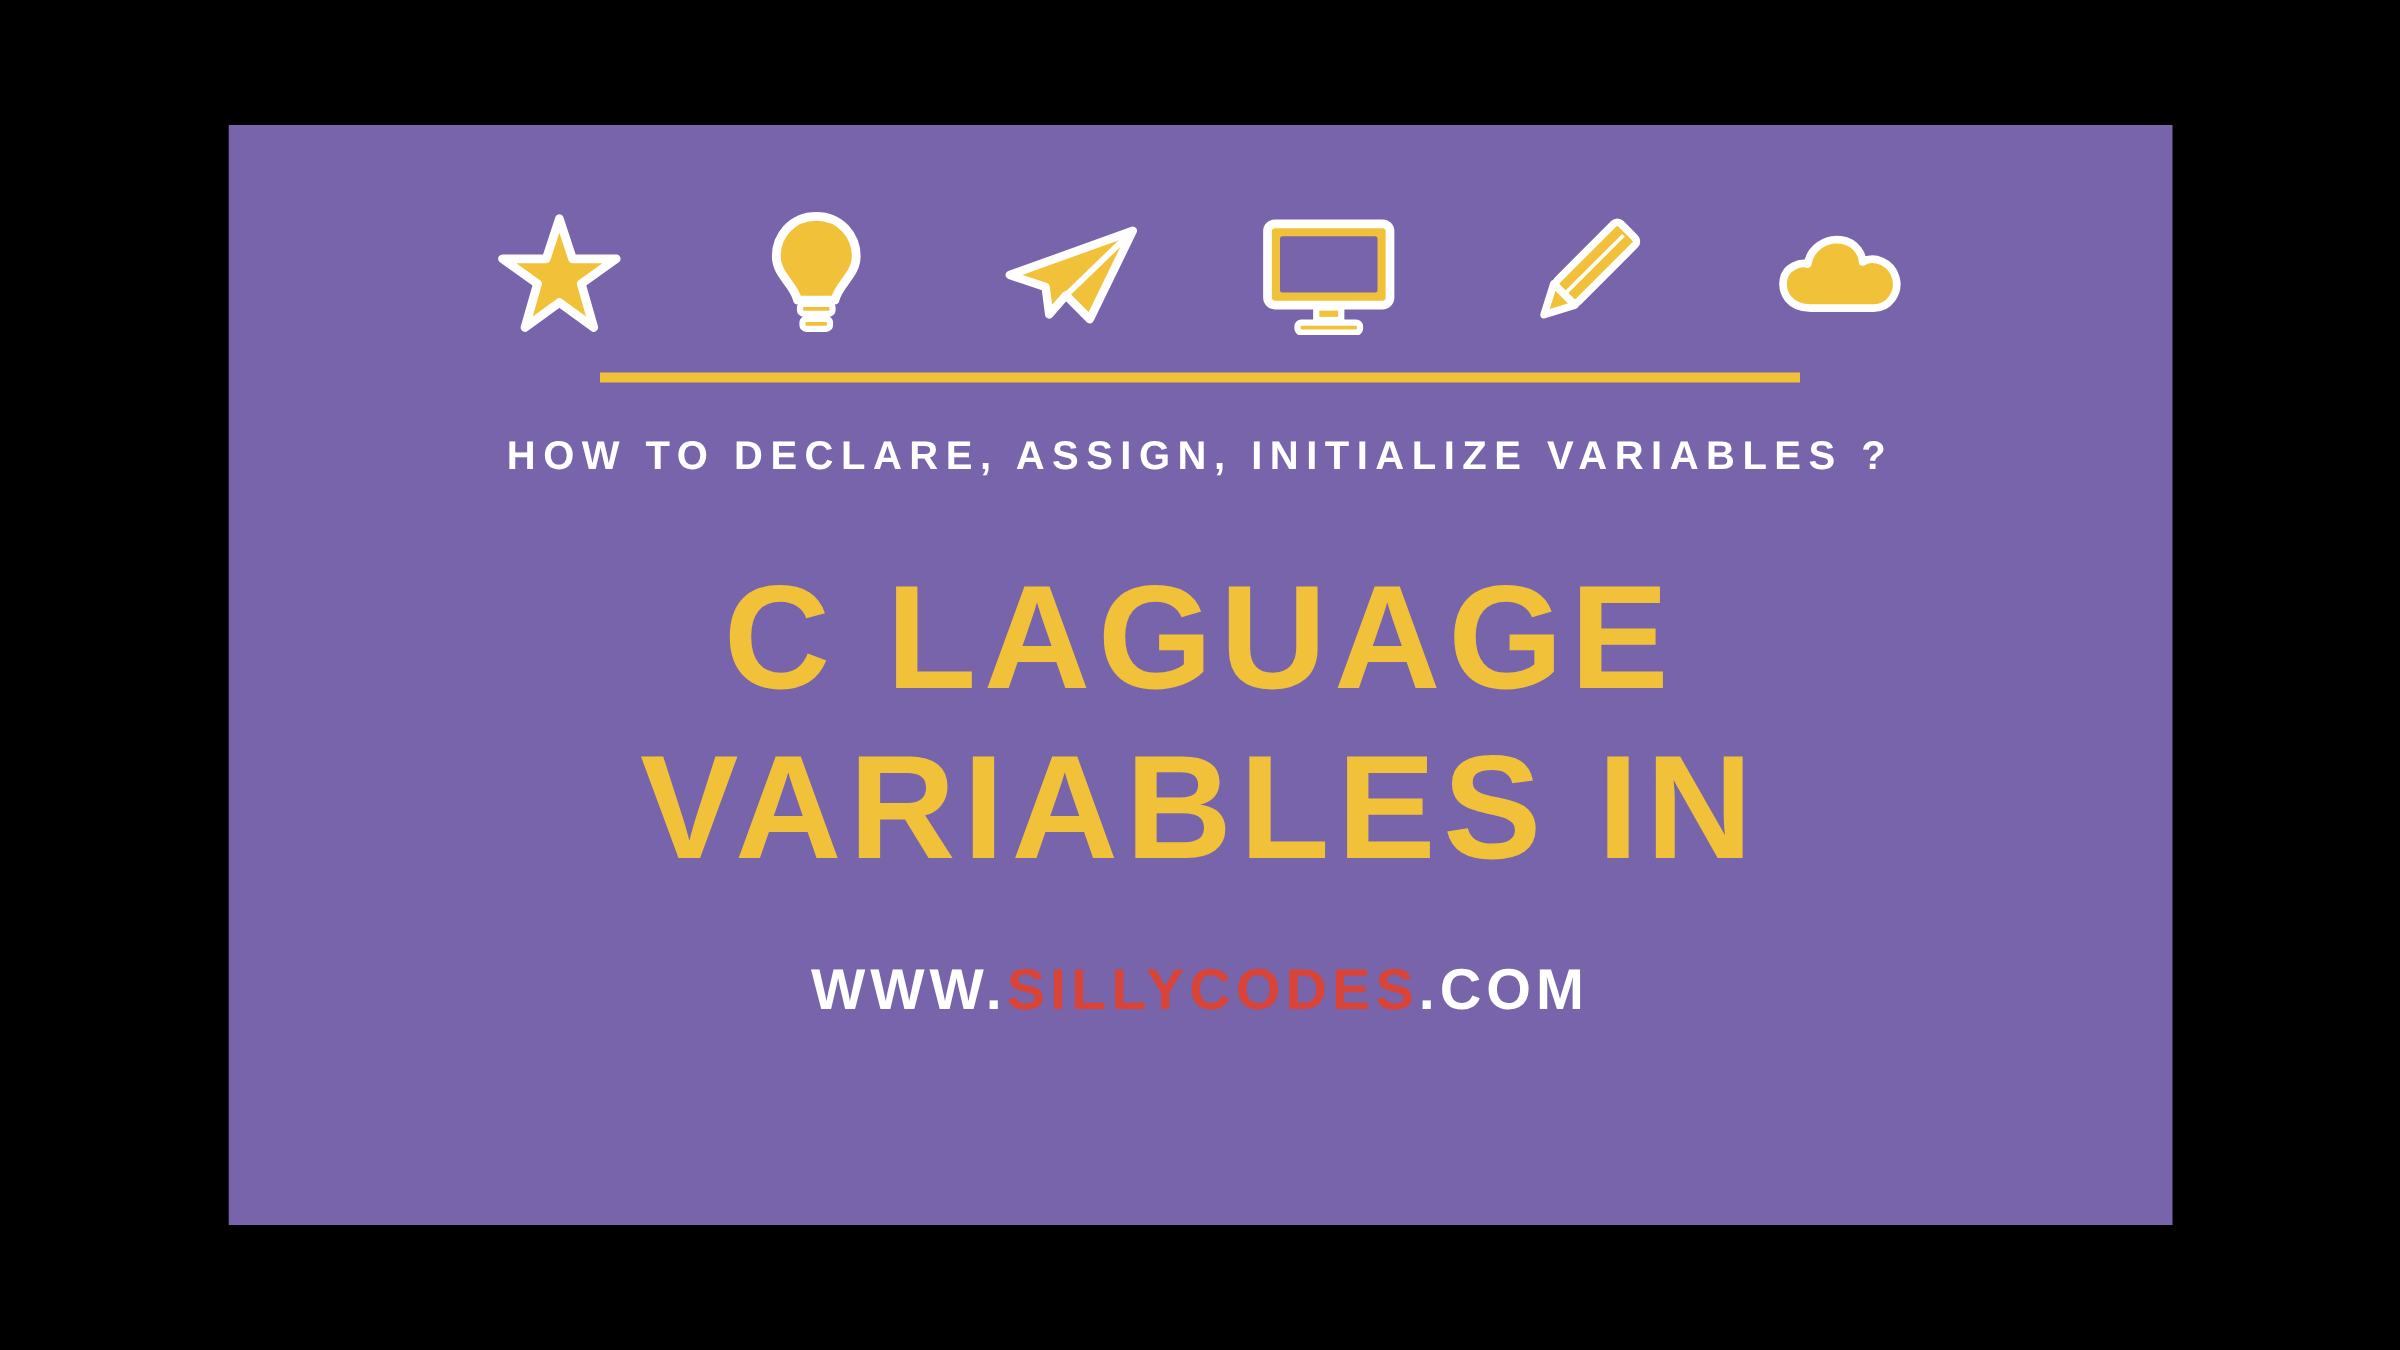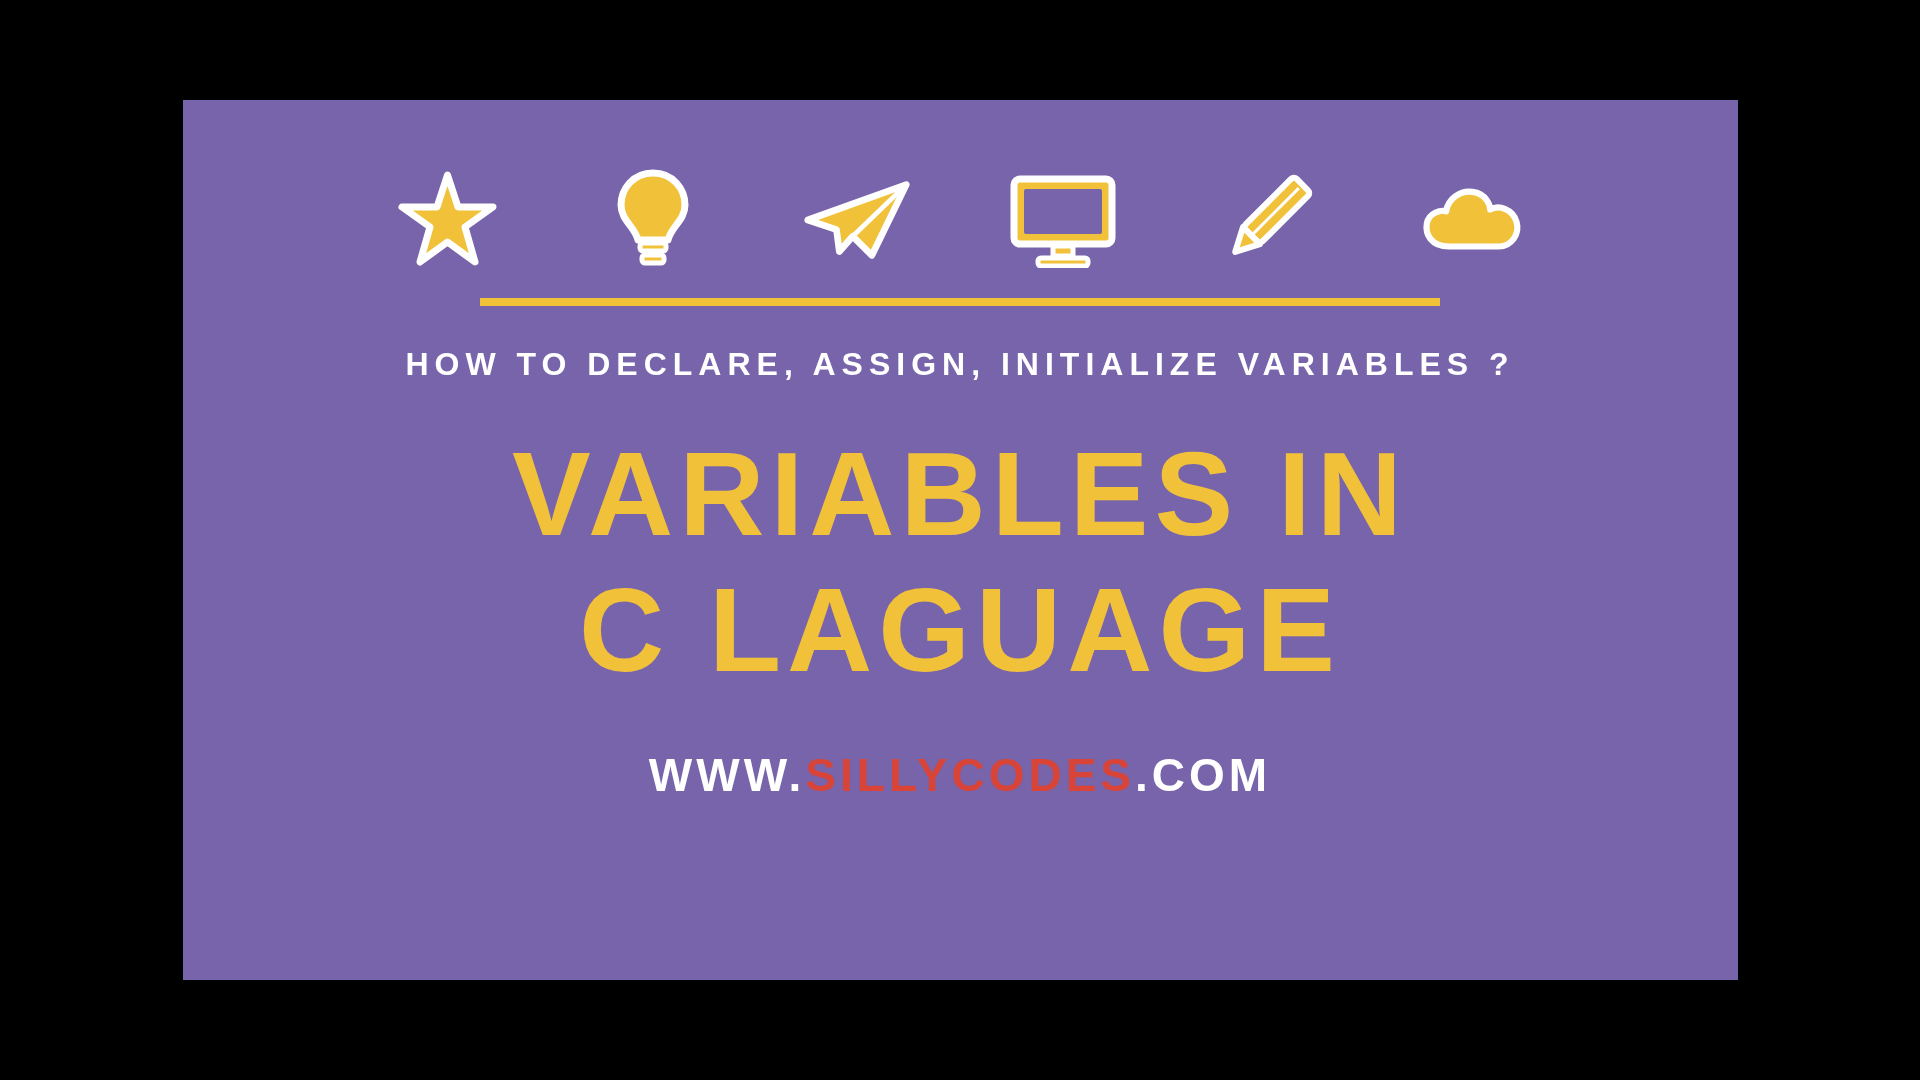--- a/index.html
+++ b/index.html
@@ -46,21 +46,21 @@
       height: 8px;
       background: #f1c13a;
       margin-bottom: 40px;
     }
     .subtitle {
       color: #fff;
       font-family: Arial, sans-serif;
       font-weight: 700;
       font-size: 32px;
       letter-spacing: 6px;
-      margin-bottom: 44px;
+      margin-bottom: 60px;
       text-align: center;
     }
     .title {
       color: #f1c13a;
       font-family: "Arial Rounded MT Bold", "Helvetica Rounded", Arial, sans-serif;
       font-weight: 900;
       font-size: 118px;
       letter-spacing: 6px;
       line-height: 1.15;
       text-align: center;
@@ -136,21 +136,21 @@
       </svg>
     </div>
 
   </div>
 
   <div class="divider"></div>
 
   <div class="subtitle">HOW TO DECLARE, ASSIGN, INITIALIZE VARIABLES ?</div>
 
   <div class="title">
+    <div>C  LAGUAGE</div>
     <div>VARIABLES IN</div>
-    <div>C  LAGUAGE</div>
   </div>
 
   <div class="url">
     <span class="u1">WWW.</span><span class="u2">SILLYCODES</span><span class="u3">.COM</span>
   </div>
 
 </div>
 
 </body></html>

